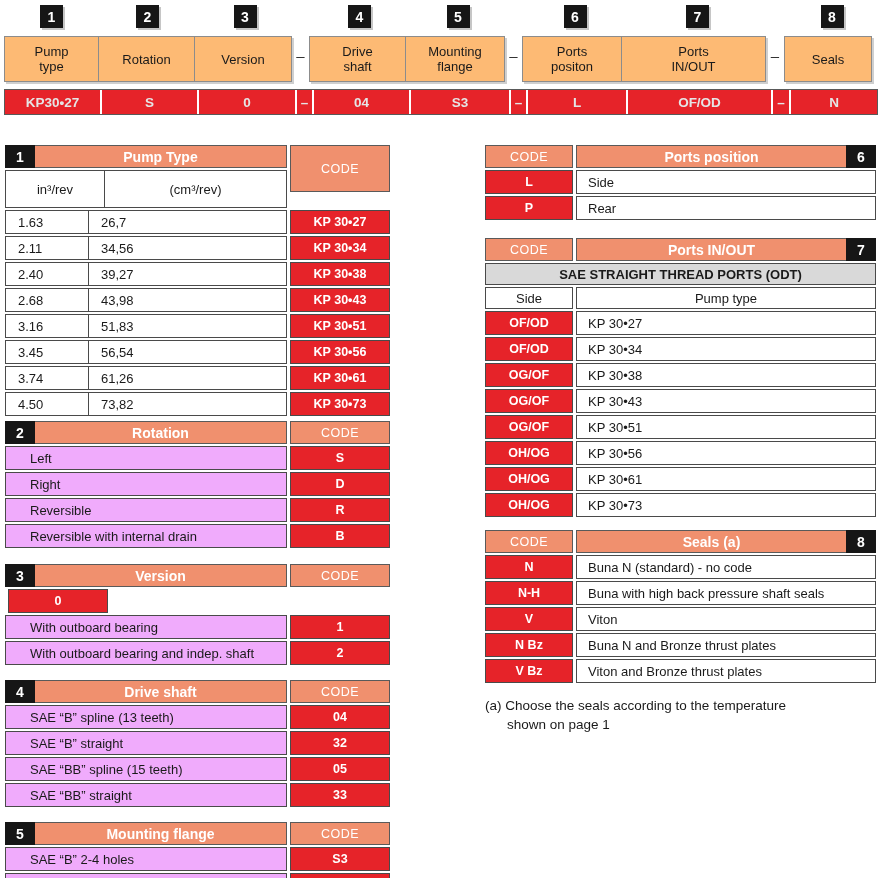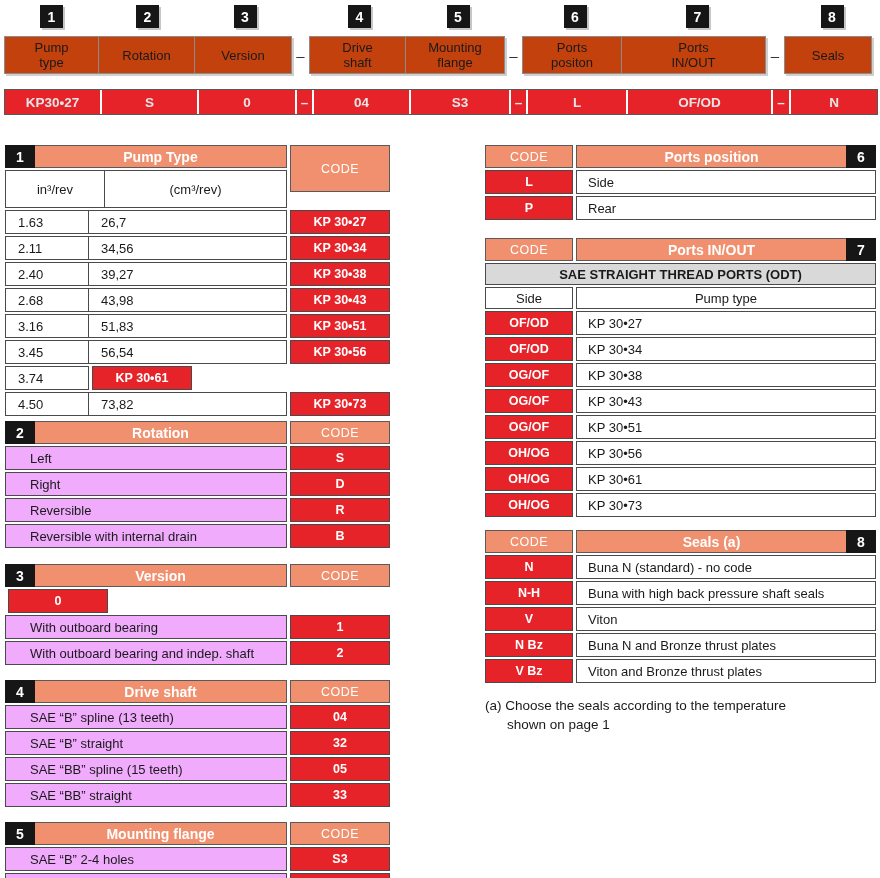--- a/index.html
+++ b/index.html
@@ -28,21 +28,21 @@
   .col-d3{width:18px}.col-se{width:88px}
   .numcell { display:flex; justify-content:center; }
   .numbox-top {
     width:23px; height:23px; background:var(--black); color:#fff;
     font-weight:bold; font-size:14px;
     display:flex; align-items:center; justify-content:center;
     box-shadow: 2px 2px 0 #c6c6c6;
   }
   .row-labels { margin-top:8px; height:38px; }
   .labelbox {
-    height:38px; background:#c2410c;
+    height:46px; background:#fdba74;
     border:1px solid #8c8c8c; box-shadow: 2px 2px 0 #cfcfcf;
     display:flex; align-items:center; justify-content:center;
     text-align:center; font-size:13px; line-height:15px;
     white-space:pre-line;
   }
   .joined { margin-left:-1px; }
   .dashcell { display:flex; align-items:center; justify-content:center; font-size:15px; color:#333; }
   .row-codes {
     margin-top:15px; height:26px; width:874px;
     border:1px solid #595959; display:flex;
@@ -269,20 +269,21 @@
           <div class="t1cell-cm">51,83</div>
           <div class="tcode">KP 30•51</div>
         </div>
         <div class="trow">
           <div class="t1cell-in">3.45</div>
           <div class="t1cell-cm">56,54</div>
           <div class="tcode">KP 30•56</div>
         </div>
         <div class="trow">
           <div class="t1cell-in">3.74</div>
+          <div class="t1cell-cm">61,26</div>
           <div class="tcode">KP 30•61</div>
         </div>
         <div class="trow">
           <div class="t1cell-in">4.50</div>
           <div class="t1cell-cm">73,82</div>
           <div class="tcode">KP 30•73</div>
         </div>
       </div>
 
       <div class="ltable" style="margin-bottom:16px;">

